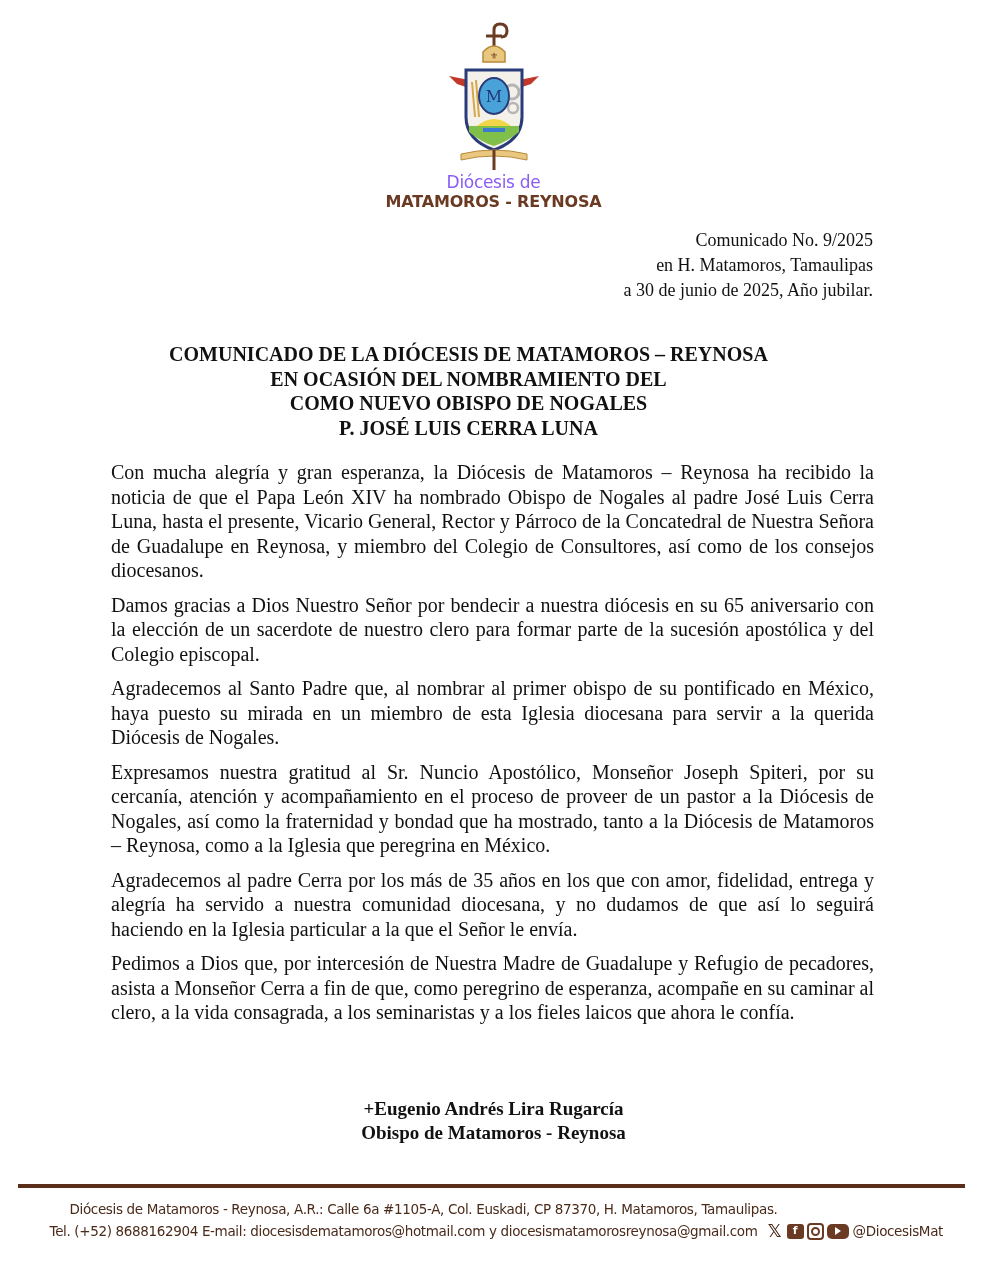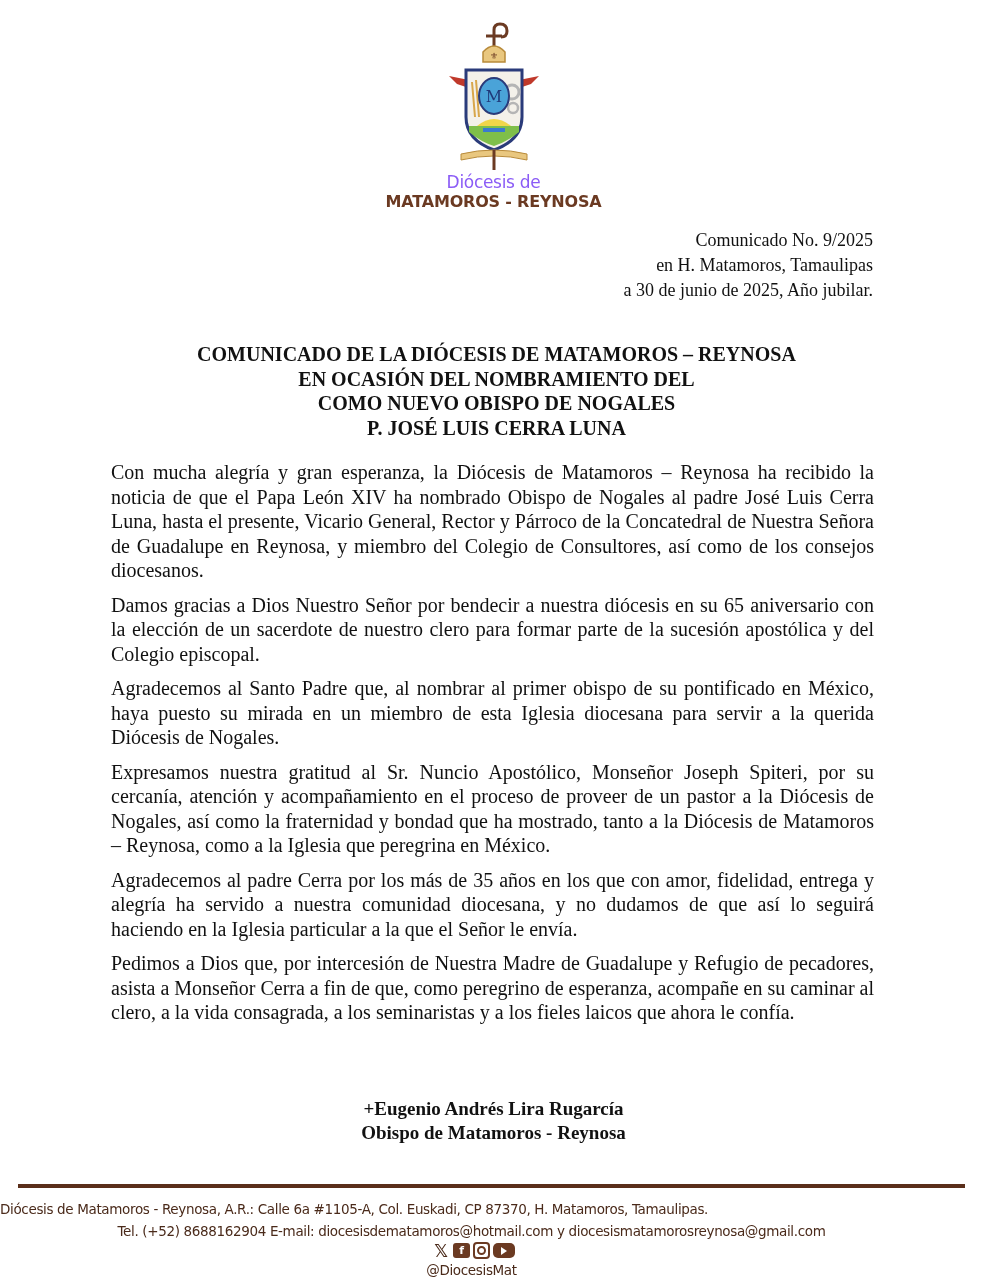--- a/index.html
+++ b/index.html
@@ -2,28 +2,28 @@
 <html><head>
 <meta charset="utf-8">
 <style>
   html, body { margin: 0; padding: 0; background: #ffffff; }
   body { width: 987px; height: 1280px; position: relative; overflow: hidden; font-family: "Liberation Serif", serif; color: #111; }
   .logo-wrap { position: absolute; left: 0; top: 22px; width: 987px; text-align: center; }
   .crest { display: block; margin: 0 auto; width: 110px; height: 150px; }
   .logo-sub { font-family: "DejaVu Sans", sans-serif; color: #8b5cf6; font-size: 17px; line-height: 17px; margin-top: 2px; letter-spacing: -0.3px; }
   .logo-main { font-family: "DejaVu Sans", sans-serif; font-weight: bold; color: #6b3a22; font-size: 16px; line-height: 22px; letter-spacing: -0.2px; }
   .header-info { position: absolute; right: 114px; top: 228px; text-align: right; font-weight: normal; font-size: 18px; line-height: 25px; }
-  .title { position: absolute; left: 0; width: 937px; top: 342px; text-align: center; font-weight: bold; font-size: 20px; line-height: 24.5px; margin-left: 28px; }
+  .title { position: absolute; left: 0; width: 937px; top: 342px; text-align: center; font-weight: bold; font-size: 20px; line-height: 24.5px; }
   .body-text { position: absolute; left: 111px; width: 763px; top: 460px; font-size: 20px; line-height: 24.5px; text-align: justify; }
   .body-text p { margin: 0 0 10px 0; }
   .sign { position: absolute; left: 0; width: 987px; top: 1097px; text-align: center; font-weight: bold; font-size: 19px; line-height: 24px; }
   .footer-rule { position: absolute; left: 18px; right: 22px; top: 1184px; height: 4px; background: #5a2e1a; }
   .footer { position: absolute; left: 0; width: 987px; top: 1198px; font-family: "DejaVu Sans", sans-serif; font-size: 13.5px; color: #4a2a1a; letter-spacing: -0.35px; }
-  .footer-line1 { text-align: left; padding-right: 140px; line-height: 22px; }
-  .footer-line2 { display: flex; justify-content: flex-end; align-items: center; padding-right: 44px; line-height: 22px; white-space: nowrap; flex-direction: column; }
+  .footer-line1 { text-align: center; padding-right: 140px; line-height: 22px; }
+  .footer-line2 { display: flex; justify-content: flex-end; align-items: center; padding-right: 44px; line-height: 22px; white-space: nowrap; }
   .social { display: inline-flex; align-items: center; gap: 3px; margin: 0 4px 0 8px; }
   .soc { display: inline-flex; align-items: center; justify-content: center; width: 17px; height: 15px; border-radius: 3px; background: #6b3a22; color: #fff; font-size: 11px; font-weight: bold; font-family: "DejaVu Sans", sans-serif; }
   .soc.x { background: transparent; color: #4a2a1a; font-size: 17px; width: 18px; }
   .soc.ig { background: transparent; border: 2px solid #6b3a22; width: 13px; height: 13px; border-radius: 4px; position: relative; }
   .soc.ig::after { content: ""; width: 5px; height: 5px; border: 2px solid #6b3a22; border-radius: 50%; }
   .soc.yt { width: 22px; border-radius: 5px; }
   .soc.yt::after { content: ""; border-left: 6px solid #fff; border-top: 4px solid transparent; border-bottom: 4px solid transparent; }
 </style>
 </head>
 <body>

